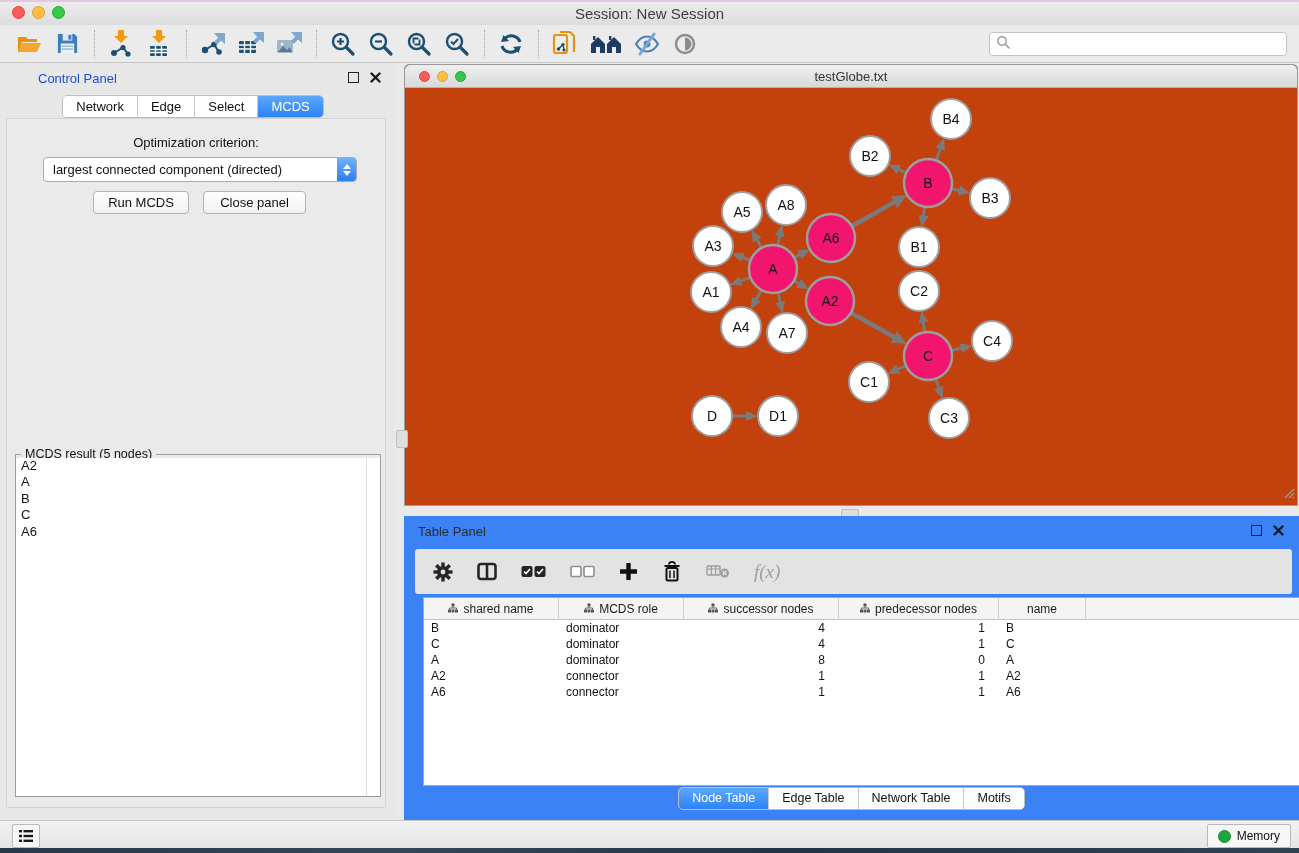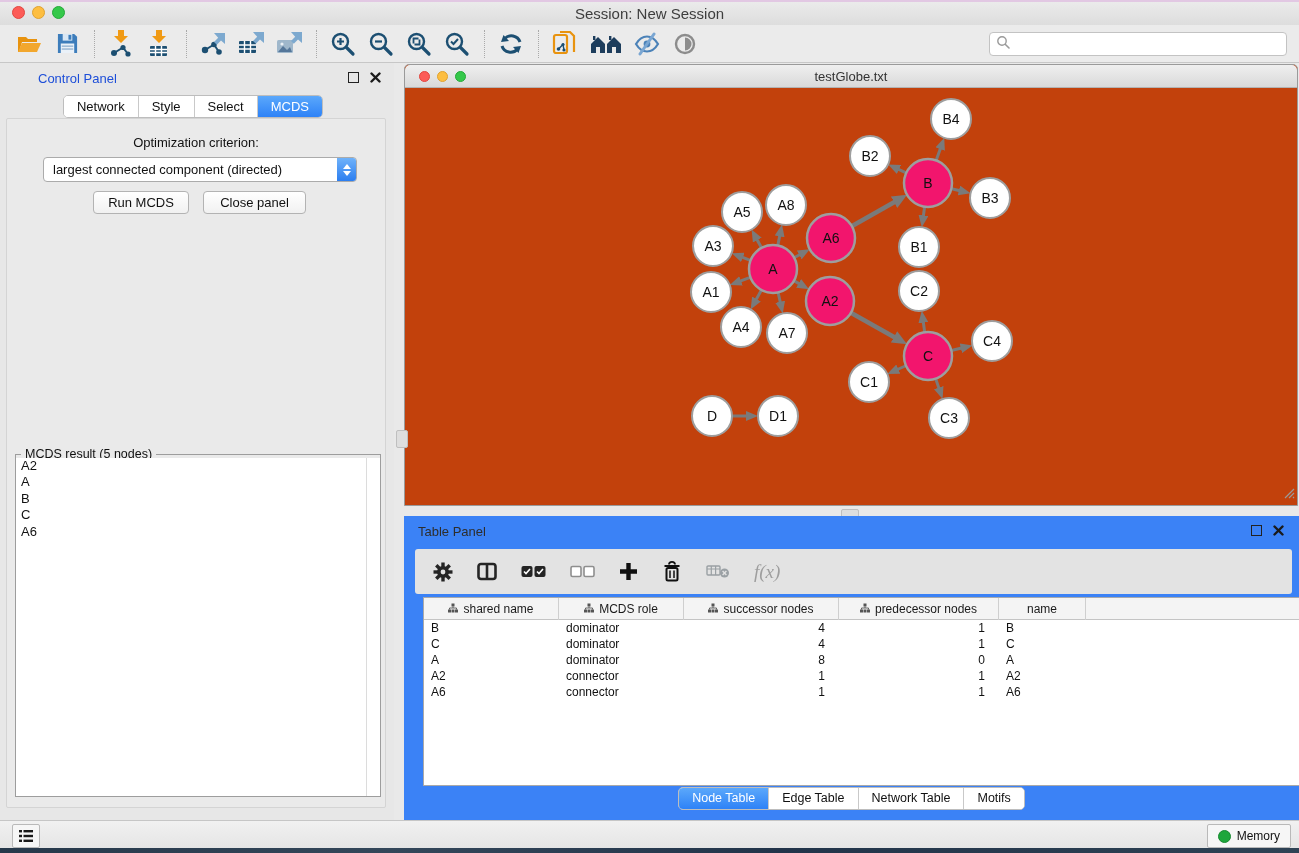--- a/index.html
+++ b/index.html
@@ -279,21 +279,21 @@
         <span class="float-box"></span>
       </div>
   <div class="panel-ctrl" style="right:12px;">
     <svg class="xicon" width="11" height="11" viewBox="0 0 11 11">
           <path d="M1.5 1.5l8 8M9.5 1.5l-8 8" stroke="#1a1a1a" stroke-width="2.4" stroke-linecap="round"></path>
         </svg>
   </div>
   <div class="cp-tabs">
         <div class="seg" id="cp-tabs">
           <div class="seg-item">Network</div>
-          <div class="seg-item">Style</div>
+          <div class="seg-item">Edge</div>
           <div class="seg-item">Select</div>
           <div class="seg-item active">MCDS</div>
         </div>
       </div>
   <div class="cp-box">
     <div class="opt-label">Optimization criterion:</div>
     <div class="dropdown">
       <span class="dd-text">largest connected component (directed)</span>
       <span class="dd-stepper">
             <span class="tri-up"></span>

